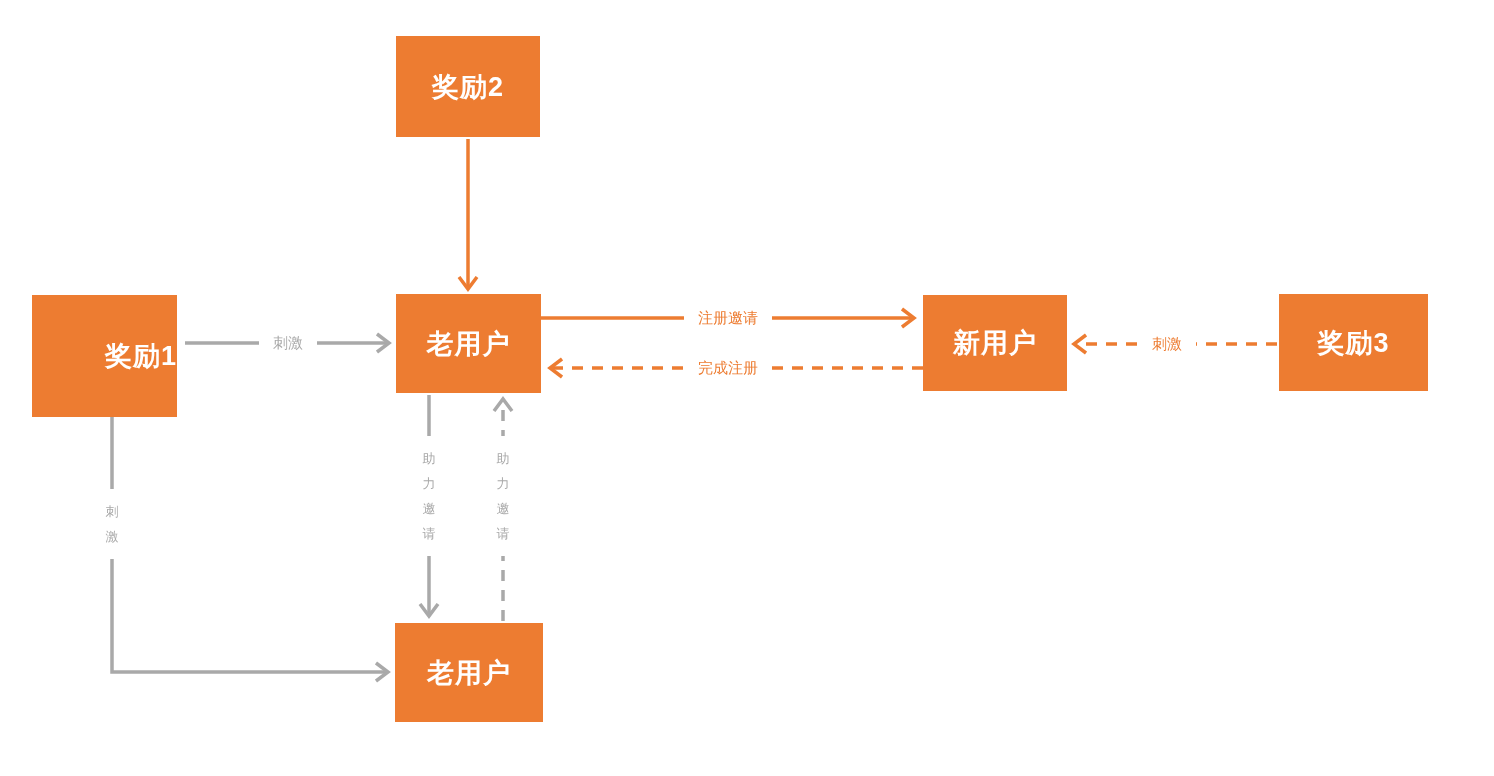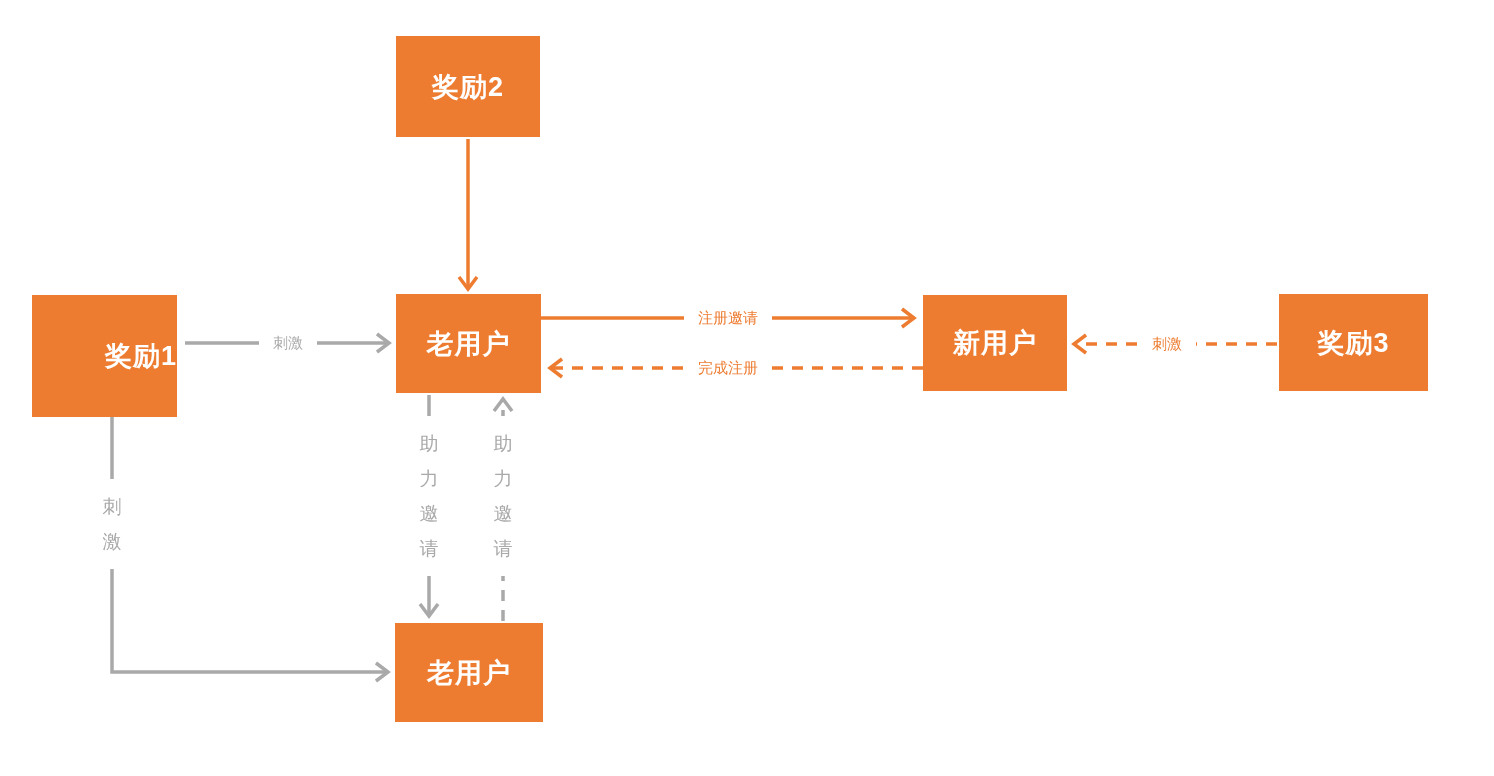--- a/index.html
+++ b/index.html
@@ -48,22 +48,22 @@
     padding:2px 14px;
     z-index:3;
     text-align:center;
   }
   .edge-label.orange{color:var(--orange);}
   .edge-label.gray{color:var(--gray);}
   .edge-label.vertical{
     white-space:normal;
     width:23px;
     padding:10px 1px;
-    font-size:19px;
-    line-height:35px;
+    font-size:13px;
+    line-height:25px;
     word-break:break-all;
     letter-spacing:0;
   }
 </style>
 </head>
 <body>
 
 <div class="canvas">
 
   <svg class="wires" viewBox="0 0 1494 776" xmlns="http://www.w3.org/2000/svg">

